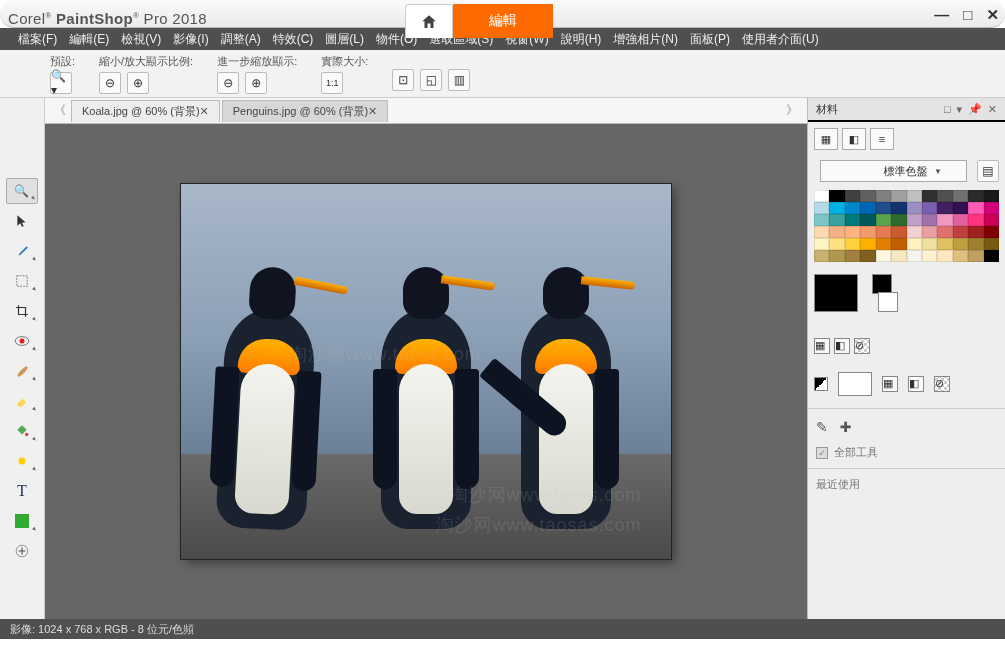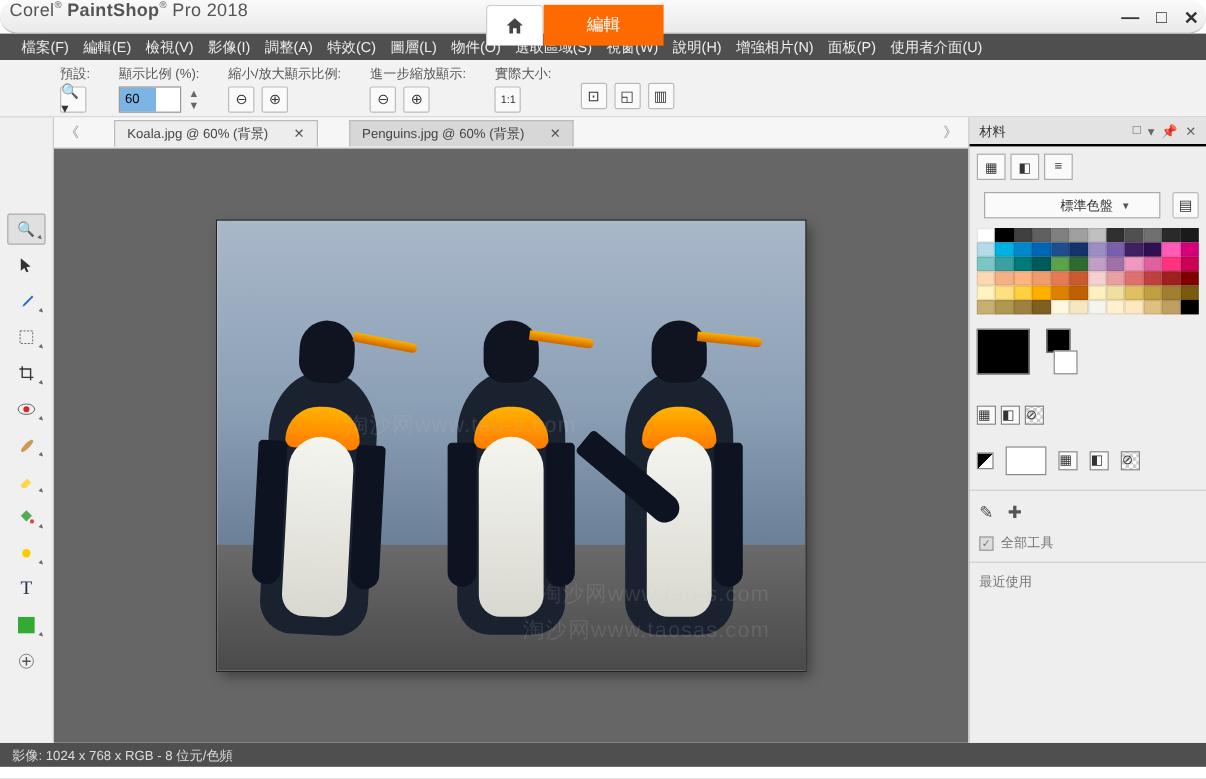--- a/index.html
+++ b/index.html
@@ -1,19 +1,19 @@
 <!DOCTYPE html>
 <html><head>
 <meta charset="utf-8">
 <style>
 * { box-sizing: border-box; margin: 0; padding: 0; font-family: "Microsoft YaHei", Arial, sans-serif; }
 body { width: 1005px; height: 649px; background: #fff; overflow: hidden; font-size: 12px; color: #333; }
 
 
-.titlebar { height: 28px; background: linear-gradient(#fafafa,#eaeaea); border-bottom: 1px solid #bbb; display: flex; align-items: flex-start; position: relative; border-radius: 18px; }
+.titlebar { height: 28px; background: linear-gradient(#fafafa,#eaeaea); border-bottom: 1px solid #bbb; display: flex; align-items: flex-end; position: relative; border-radius: 18px; }
 .titlebar .logo { margin-left: 8px; font-size: 15px; color: #555; letter-spacing: .3px; }
 .titlebar .logo b { font-weight: 600; }
 .titlebar .center { position: absolute; left: 405px; top: 0; display: flex; height: 38px; }
 .titlebar .home-btn { width: 48px; background: #fff; border: 1px solid #ccc; border-bottom: none; display:flex; align-items:center; justify-content:center; border-radius: 4px 4px 0 0; margin-top: 4px; }
 .titlebar .edit-btn { width: 100px; background: #ff6a00; color:#fff; display:flex; align-items:center; justify-content:center; font-size:14px; font-weight:500; margin-top:4px; }
 .titlebar .wincontrols { position: absolute; right: 6px; top: 6px; display:flex; gap:14px; font-size:15px; font-weight:bold; color:#333; }
 .titlebar .wincontrols span { cursor:pointer; }
 
 
 .menubar { height: 22px; background: #4f4f4f; color:#eee; display:flex; align-items:center; padding: 11px 14px; font-size: 12px; gap: 4px; }
@@ -33,21 +33,21 @@
 
 .toolstrip { width:45px; background:#f0f0f0; border-right:1px solid #ccc; padding-top:80px; display:flex; flex-direction:column; align-items:center; gap:4px; }
 .tool { width:32px; height:26px; display:flex; align-items:center; justify-content:center; border-radius:2px; cursor:pointer; position:relative; }
 .tool.active { background:#e0e0e0; border:1px solid #aaa; }
 .tool .drop::after { content:"▸"; font-size:7px; position:absolute; right:1px; bottom:1px; color:#666; transform:rotate(45deg); }
 
 
 .docarea { flex:1; background:#fff; display:flex; flex-direction:column; }
 .tabbar { height:26px; background:#f6f6f6; border-bottom:1px solid #bbb; display:flex; align-items:center; padding: 0 6px; gap:2px; }
 .nav-arrow { width:18px; height:18px; display:flex; align-items:center; justify-content:center; color:#888; cursor:pointer; }
-.doctab { height:22px; padding:0 10px; background:#ededed; border:1px solid #bbb; border-bottom:none; display:flex; align-items:center; gap:21px; font-size:11px; color:#444; cursor:pointer;margin-left:24px; }
+.doctab { height:22px; padding:0 10px; background:#ededed; border:1px solid #bbb; border-bottom:none; display:flex; align-items:center; gap:0; font-size:11px; color:#444; cursor:pointer; }
 .doctab.active { background:#d7d7d7; }
 .doctab .close { font-size:11px; color:#555; }
 .canvas-wrap { flex:1; background:#666; display:flex; align-items:center; justify-content:center; padding:10px; }
 .canvas { width:490px; height:375px; background:#fff; box-shadow: 0 0 0 1px #222, 4px 4px 10px rgba(0,0,0,.4); position:relative; overflow:hidden; }
 
 
 .sky { position:absolute; inset:0; background: linear-gradient(#a9b8c9 0%, #8ca0b6 40%, #6d8299 70%, #546a80 100%); }
 .ground { position:absolute; left:0; right:0; bottom:0; height:28%; background: linear-gradient(#6a6a6a,#4a4a4a); }
 .penguin { position:absolute; bottom:8%; }
 .p-body { width:90px; height:220px; background:#1a2230; border-radius:50px 50px 30px 30px / 60px 60px 30px 30px; position:relative; }
@@ -127,27 +127,20 @@
     <span>增強相片(N)</span>
     <span>面板(P)</span>
     <span>使用者介面(U)</span>
   </div>
 
 <div class="optbar">
   <div class="optgroup">
     <span class="lbl">預設:</span>
     <div class="ctrls">
       <div class="icon-btn">🔍▾</div>
-    </div>
-  </div>
-  <div class="optgroup">
-    <span class="lbl">顯示比例 (%):</span>
-    <div class="ctrls">
-      <input class="zoom-input" value="60" style="">
-      <span style="font-size:9px;color:#666">▲<br>▼</span>
     </div>
   </div>
   <div class="optgroup">
     <span class="lbl">縮小/放大顯示比例:</span>
     <div class="ctrls">
       <div class="icon-btn">⊖</div>
       <div class="icon-btn">⊕</div>
     </div>
   </div>
   <div class="optgroup">

